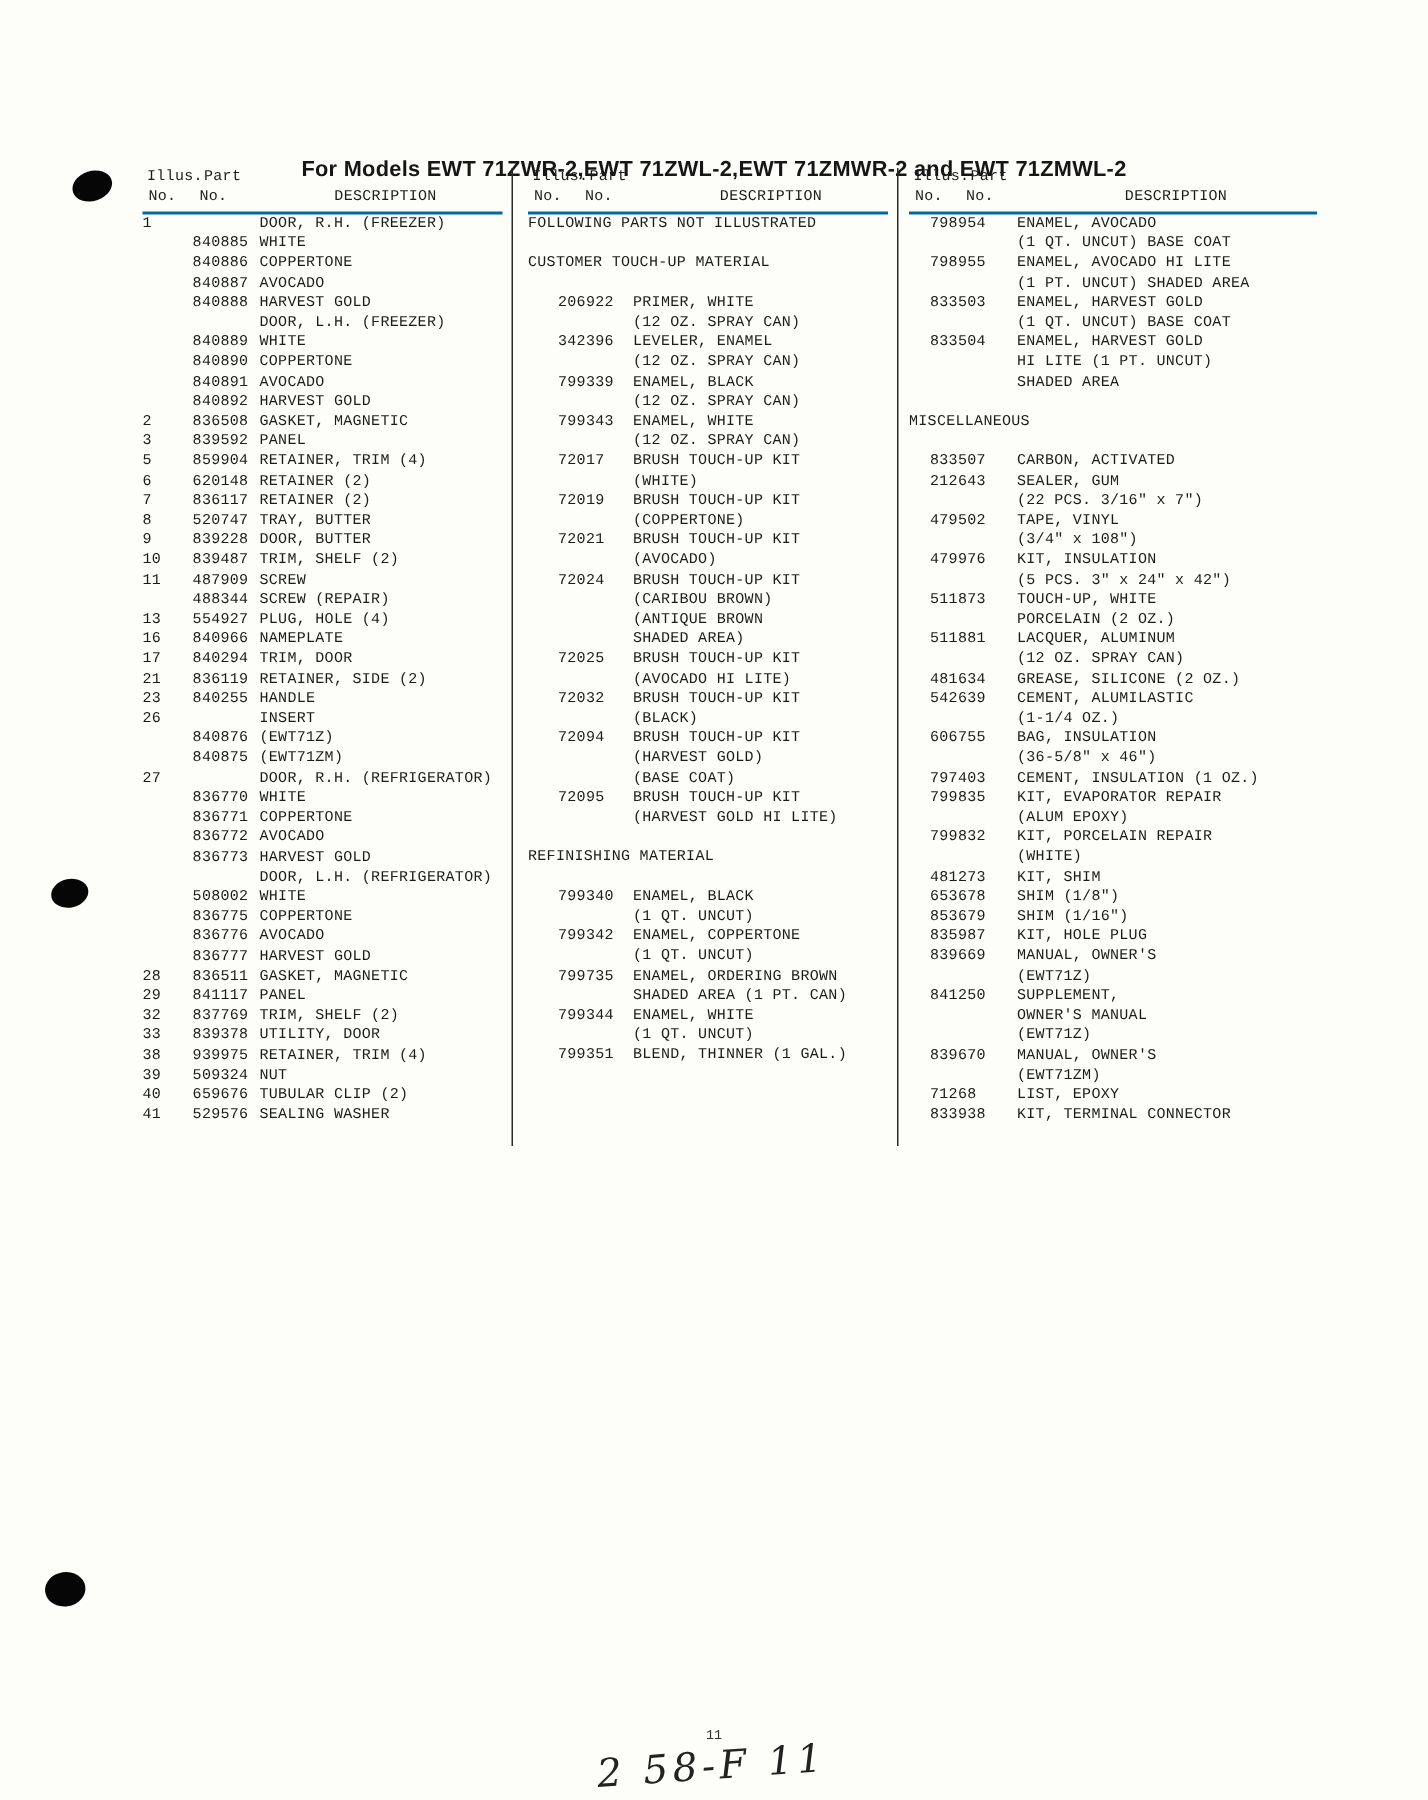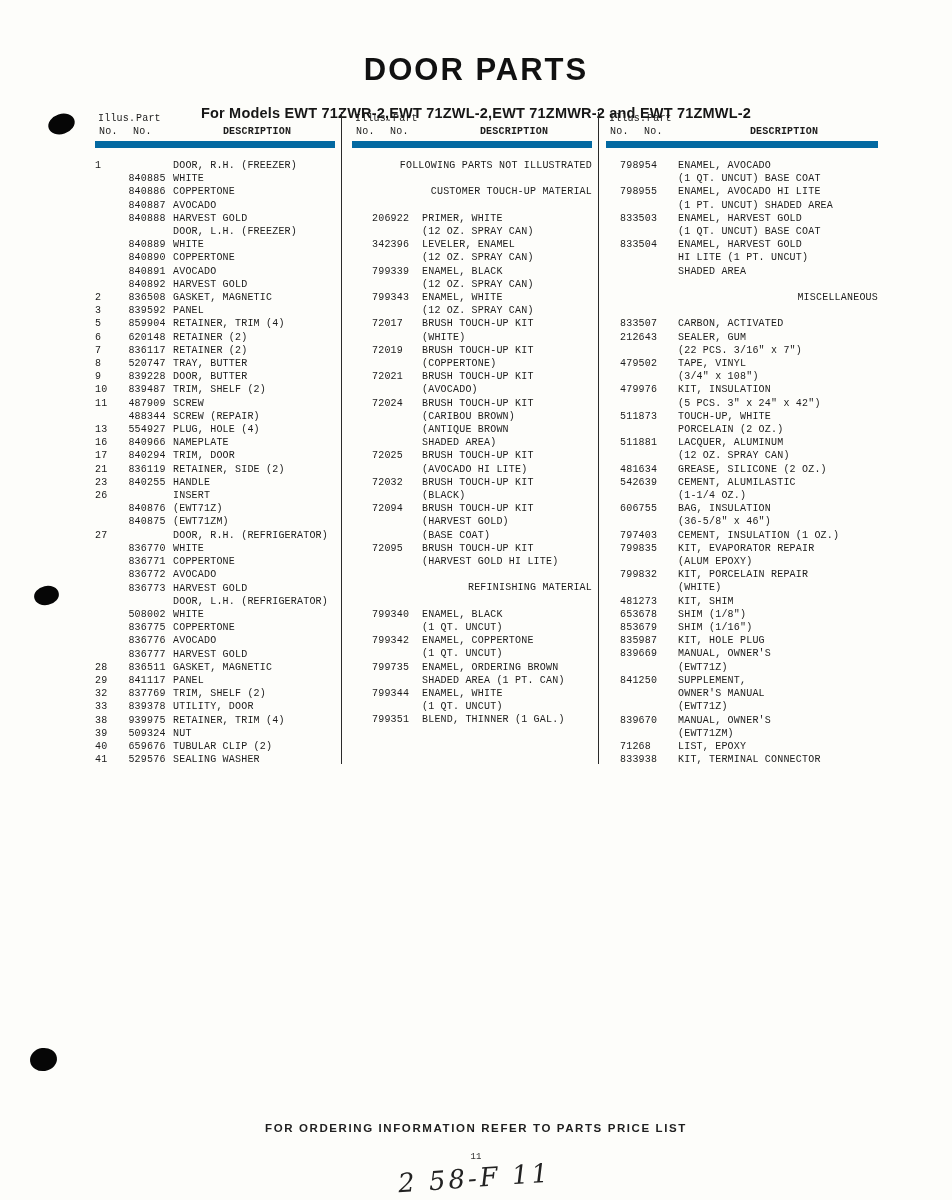--- a/index.html
+++ b/index.html
@@ -24,35 +24,35 @@
     text-align:center;
     font-family:"Liberation Sans","DejaVu Sans",sans-serif;
     font-weight:bold;font-size:14.5px;letter-spacing:0.2px;
     color:#161616;
   }
   
   .col{position:absolute;top:112px;font-size:10px;letter-spacing:0.2px;}
   .col0{left:95px;width:240px;}
   .col1{left:352px;width:240px;}
   .col2{left:606px;width:272px;}
-  .col-header{border-bottom:7px solid #0369a1;padding-bottom:3px;margin-bottom:11px;}
+  .col-header{border-bottom:2px solid #0369a1;padding-bottom:3px;margin-bottom:0;}
   .hl1,.hl2{display:flex;line-height:13px;}
   .h1a{width:38px;margin-left:3px;flex:none;}
   .h1b{flex:none;font-family:Liberation Mono, monospace;}
   .h2a{width:34px;margin-left:4px;flex:none;}
   .h2b{width:46px;flex:none;}
-  .h2c{flex:1;text-align:center;font-weight:bold;}
+  .h2c{flex:1;text-align:center;}
   .part-row{display:flex;line-height:13.2px;min-height:13.2px;white-space:nowrap;}
   .c-illus{flex:none;}
   .c-part{flex:none;}
   .c-desc{flex:1;}
   .col0 .c-illus{width:26px;}  .col0 .c-part{width:52px;text-align:center;}
   .col1 .c-illus{width:20px;}  .col1 .c-part{width:50px;}
   .col2 .c-illus{width:14px;}  .col2 .c-part{width:58px;}
-  .sec-heading{line-height:13.2px;min-height:13.2px;white-space:nowrap;text-align:right;}
+  .sec-heading{line-height:13.2px;min-height:13.2px;white-space:nowrap;}
   .spacer-row{height:13.2px;}
   
   .vline{position:absolute;top:112px;width:1px;height:652px;background:#2a2a2a;}
   .vline1{left:341px;}
   .vline2{left:598px;}
   
   .hole{position:absolute;background:#060606;border-radius:50%;}
   .hole1{left:48px;top:114px;width:27px;height:20px;transform:rotate(-18deg);}
   .hole2{left:34px;top:586px;width:25px;height:19px;transform:rotate(-12deg);}
   .hole3{left:30px;top:1048px;width:27px;height:23px;transform:rotate(-8deg);}
@@ -77,21 +77,20 @@
 </style>
 </head>
 <body>
 
 <div class="page">
 
   <span class="hole hole1"></span>
   <span class="hole hole2"></span>
   <span class="hole hole3"></span>
 
-  <div class="doc-title">DOOR PARTS</div>
   <div class="doc-subtitle">For Models EWT 71ZWR-2,EWT 71ZWL-2,EWT 71ZMWR-2 and EWT 71ZMWL-2</div>
 
   <div class="vline vline1"></div>
   <div class="vline vline2"></div>
 
   <div class="col col0">
     <div class="col-header">
       <div class="hl1">
         <span class="h1a">Illus.</span>
         <span class="h1b">Part</span>
@@ -766,17 +765,16 @@
           <span class="c-desc">LIST, EPOXY</span>
         </div>
         <div class="part-row">
           <span class="c-illus"></span>
           <span class="c-part">833938</span>
           <span class="c-desc">KIT, TERMINAL CONNECTOR</span>
         </div>
       </div>
   </div>
 
-  <div class="footer-note">FOR ORDERING INFORMATION REFER TO PARTS PRICE LIST</div>
   <div class="page-number">11</div>
   <div class="handwritten">2 58-F 11</div>
 
 </div>
 
 </body></html>

